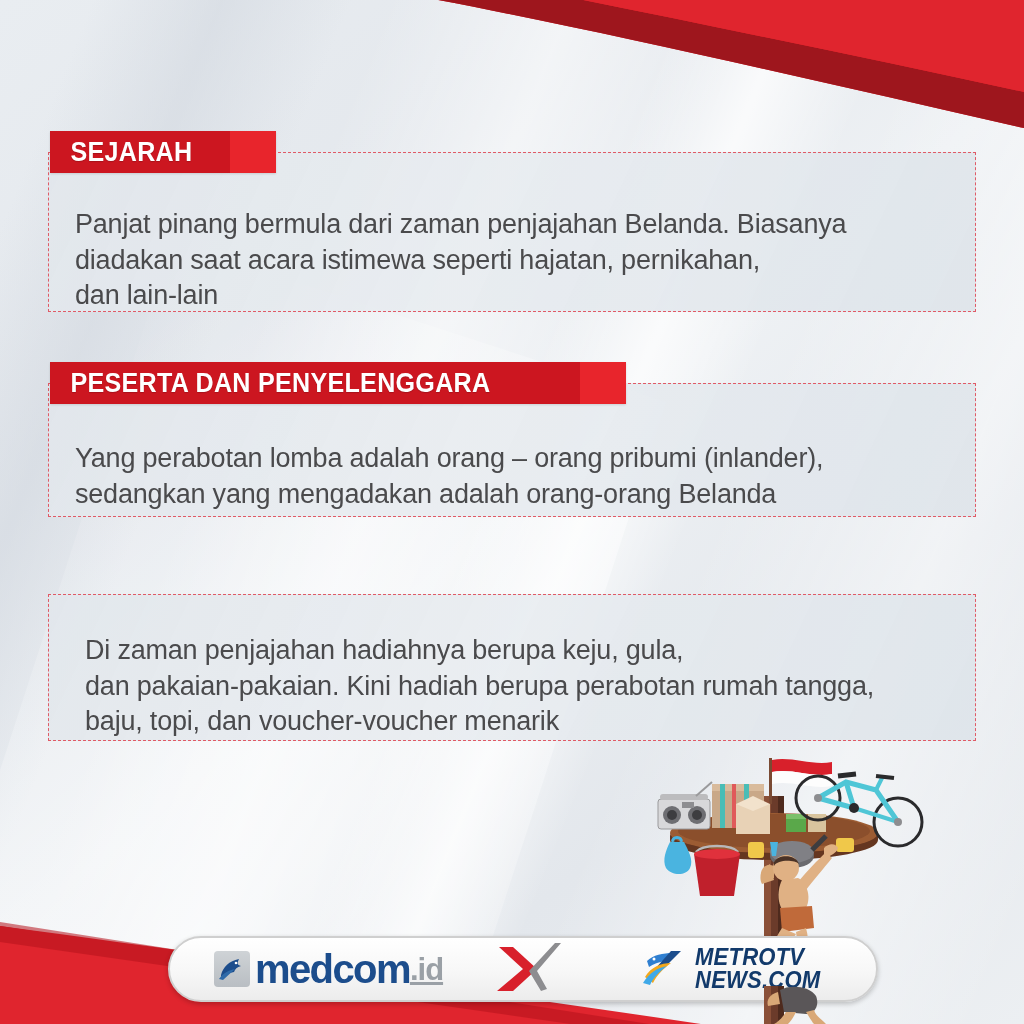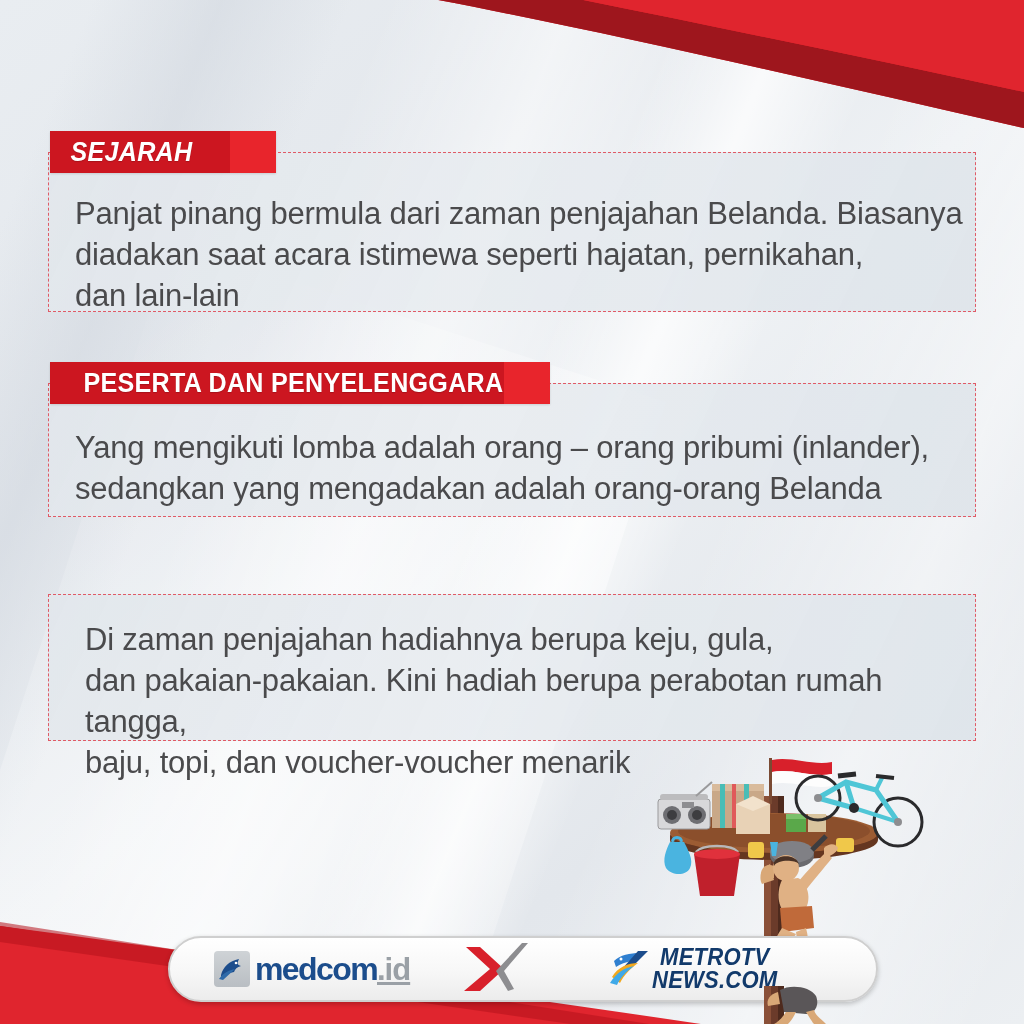--- a/index.html
+++ b/index.html
@@ -60,48 +60,49 @@
     letter-spacing:.3px;
     padding-left:22px;
     white-space:nowrap;
     transform:scaleX(.93);
     transform-origin:left center;
     text-shadow:0 1px 1px rgba(0,0,0,.18);
   }
   .card-body{
     position:absolute;
     color:#4a4a4c;
-    font-size:31px;
+    font-size:27px;
     line-height:1.32;
     letter-spacing:-.2px;
     white-space:pre-line;
+    margin-top:13px;
   }
 
   
   .logobar{
     position:absolute;left:168px;top:936px;width:706px;height:62px;
     background:linear-gradient(#ffffff,#f7f7f7 55%,#ececec);
     border:2px solid #cfcfcf;
     border-radius:34px;
     box-shadow:0 2px 5px rgba(0,0,0,.22), inset 0 1px 0 #fff;
     display:flex;align-items:center;
     z-index:40;
   }
   .logo-medcom{display:flex;align-items:center;margin-left:44px;}
   .eagle-box{
     width:36px;height:36px;border-radius:4px;
     background:linear-gradient(#cfd3d6,#b9bec3);
     display:flex;align-items:center;justify-content:center;
     margin-right:5px;
   }
-  .medcom-txt{font-size:32px;font-weight:bold;color:#1c4d8c;letter-spacing:-1.6px;line-height:1;}
+  .medcom-txt{font-size:40px;font-weight:bold;color:#1c4d8c;letter-spacing:-1.6px;line-height:1;}
   .medcom-id{font-size:31px;font-weight:bold;color:#9aa0a6;letter-spacing:-1px;line-height:1;text-decoration:underline;}
   .xdiv{position:relative;width:96px;height:56px;margin-left:46px;}
   .logo-metro{display:flex;align-items:center;margin-left:56px;}
-  .metro-txt{margin-left:0;display:flex;flex-direction:column;justify-content:center;text-align:center;}
+  .metro-txt{margin-left:10px;display:flex;flex-direction:column;justify-content:center;}
   .metro-l1,.metro-l2{
     font-size:23px;font-weight:bold;font-style:italic;color:#123a6b;
     letter-spacing:.2px;line-height:1.02;transform:scaleX(.96);transform-origin:left center;
   }
 
   
   .illus{position:absolute;left:640px;top:756px;width:330px;height:268px;z-index:20;}
   .illus2{position:absolute;left:640px;top:756px;width:330px;height:268px;z-index:45;}
 </style>
 </head>
@@ -126,35 +127,35 @@
   <div class="botwave">
     <svg width="780" height="160" viewBox="0 0 780 160">
       <path d="M0 62 L780 180 L780 160 L0 160 Z" fill="#c8121c"></path>
       <path d="M0 62 C 220 92 520 132 780 172 L780 160 L0 160 Z" fill="#e0252e"></path>
       <path d="M0 58 L700 168 L640 170 L0 78 Z" fill="#b5121b" opacity=".55"></path>
     </svg>
   </div>
 
   <div class="card" style="left:48px;top:152px;width:928px;height:160px;">
   </div>
-  <div class="card-head" style="left:50px;top:131px;width:226px;font-style:italic;">
+  <div class="card-head" style="left:50px;top:131px;width:226px;">
     <span class="tail"></span>
     <span class="htxt">SEJARAH</span>
   </div>
   <div class="card-body" style="left:75px;top:194px;width:890px;">Panjat pinang bermula dari zaman penjajahan Belanda. Biasanya
 diadakan saat acara istimewa seperti hajatan, pernikahan,
 dan lain-lain</div>
 
   <div class="card" style="left:48px;top:383px;width:928px;height:134px;">
   </div>
-  <div class="card-head" style="left:50px;top:362px;width:500px;justify-content:center;">
+  <div class="card-head" style="left:50px;top:362px;width:576px;">
     <span class="tail"></span>
     <span class="htxt">PESERTA DAN PENYELENGGARA</span>
   </div>
-  <div class="card-body" style="left:75px;top:428px;width:890px;">Yang mengikuti lomba adalah orang – orang pribumi (inlander),
+  <div class="card-body" style="left:75px;top:428px;width:890px;">Yang perabotan lomba adalah orang – orang pribumi (inlander),
 sedangkan yang mengadakan adalah orang-orang Belanda</div>
 
   <div class="card" style="left:48px;top:594px;width:928px;height:147px;">
   </div>
   <div class="card-body" style="left:85px;top:620px;width:890px;">Di zaman penjajahan hadiahnya berupa keju, gula,
 dan pakaian-pakaian. Kini hadiah berupa perabotan rumah tangga,
 baju, topi, dan voucher-voucher menarik</div>
 
   <div class="illus">
     <svg width="330" height="268" viewBox="0 0 330 268">

